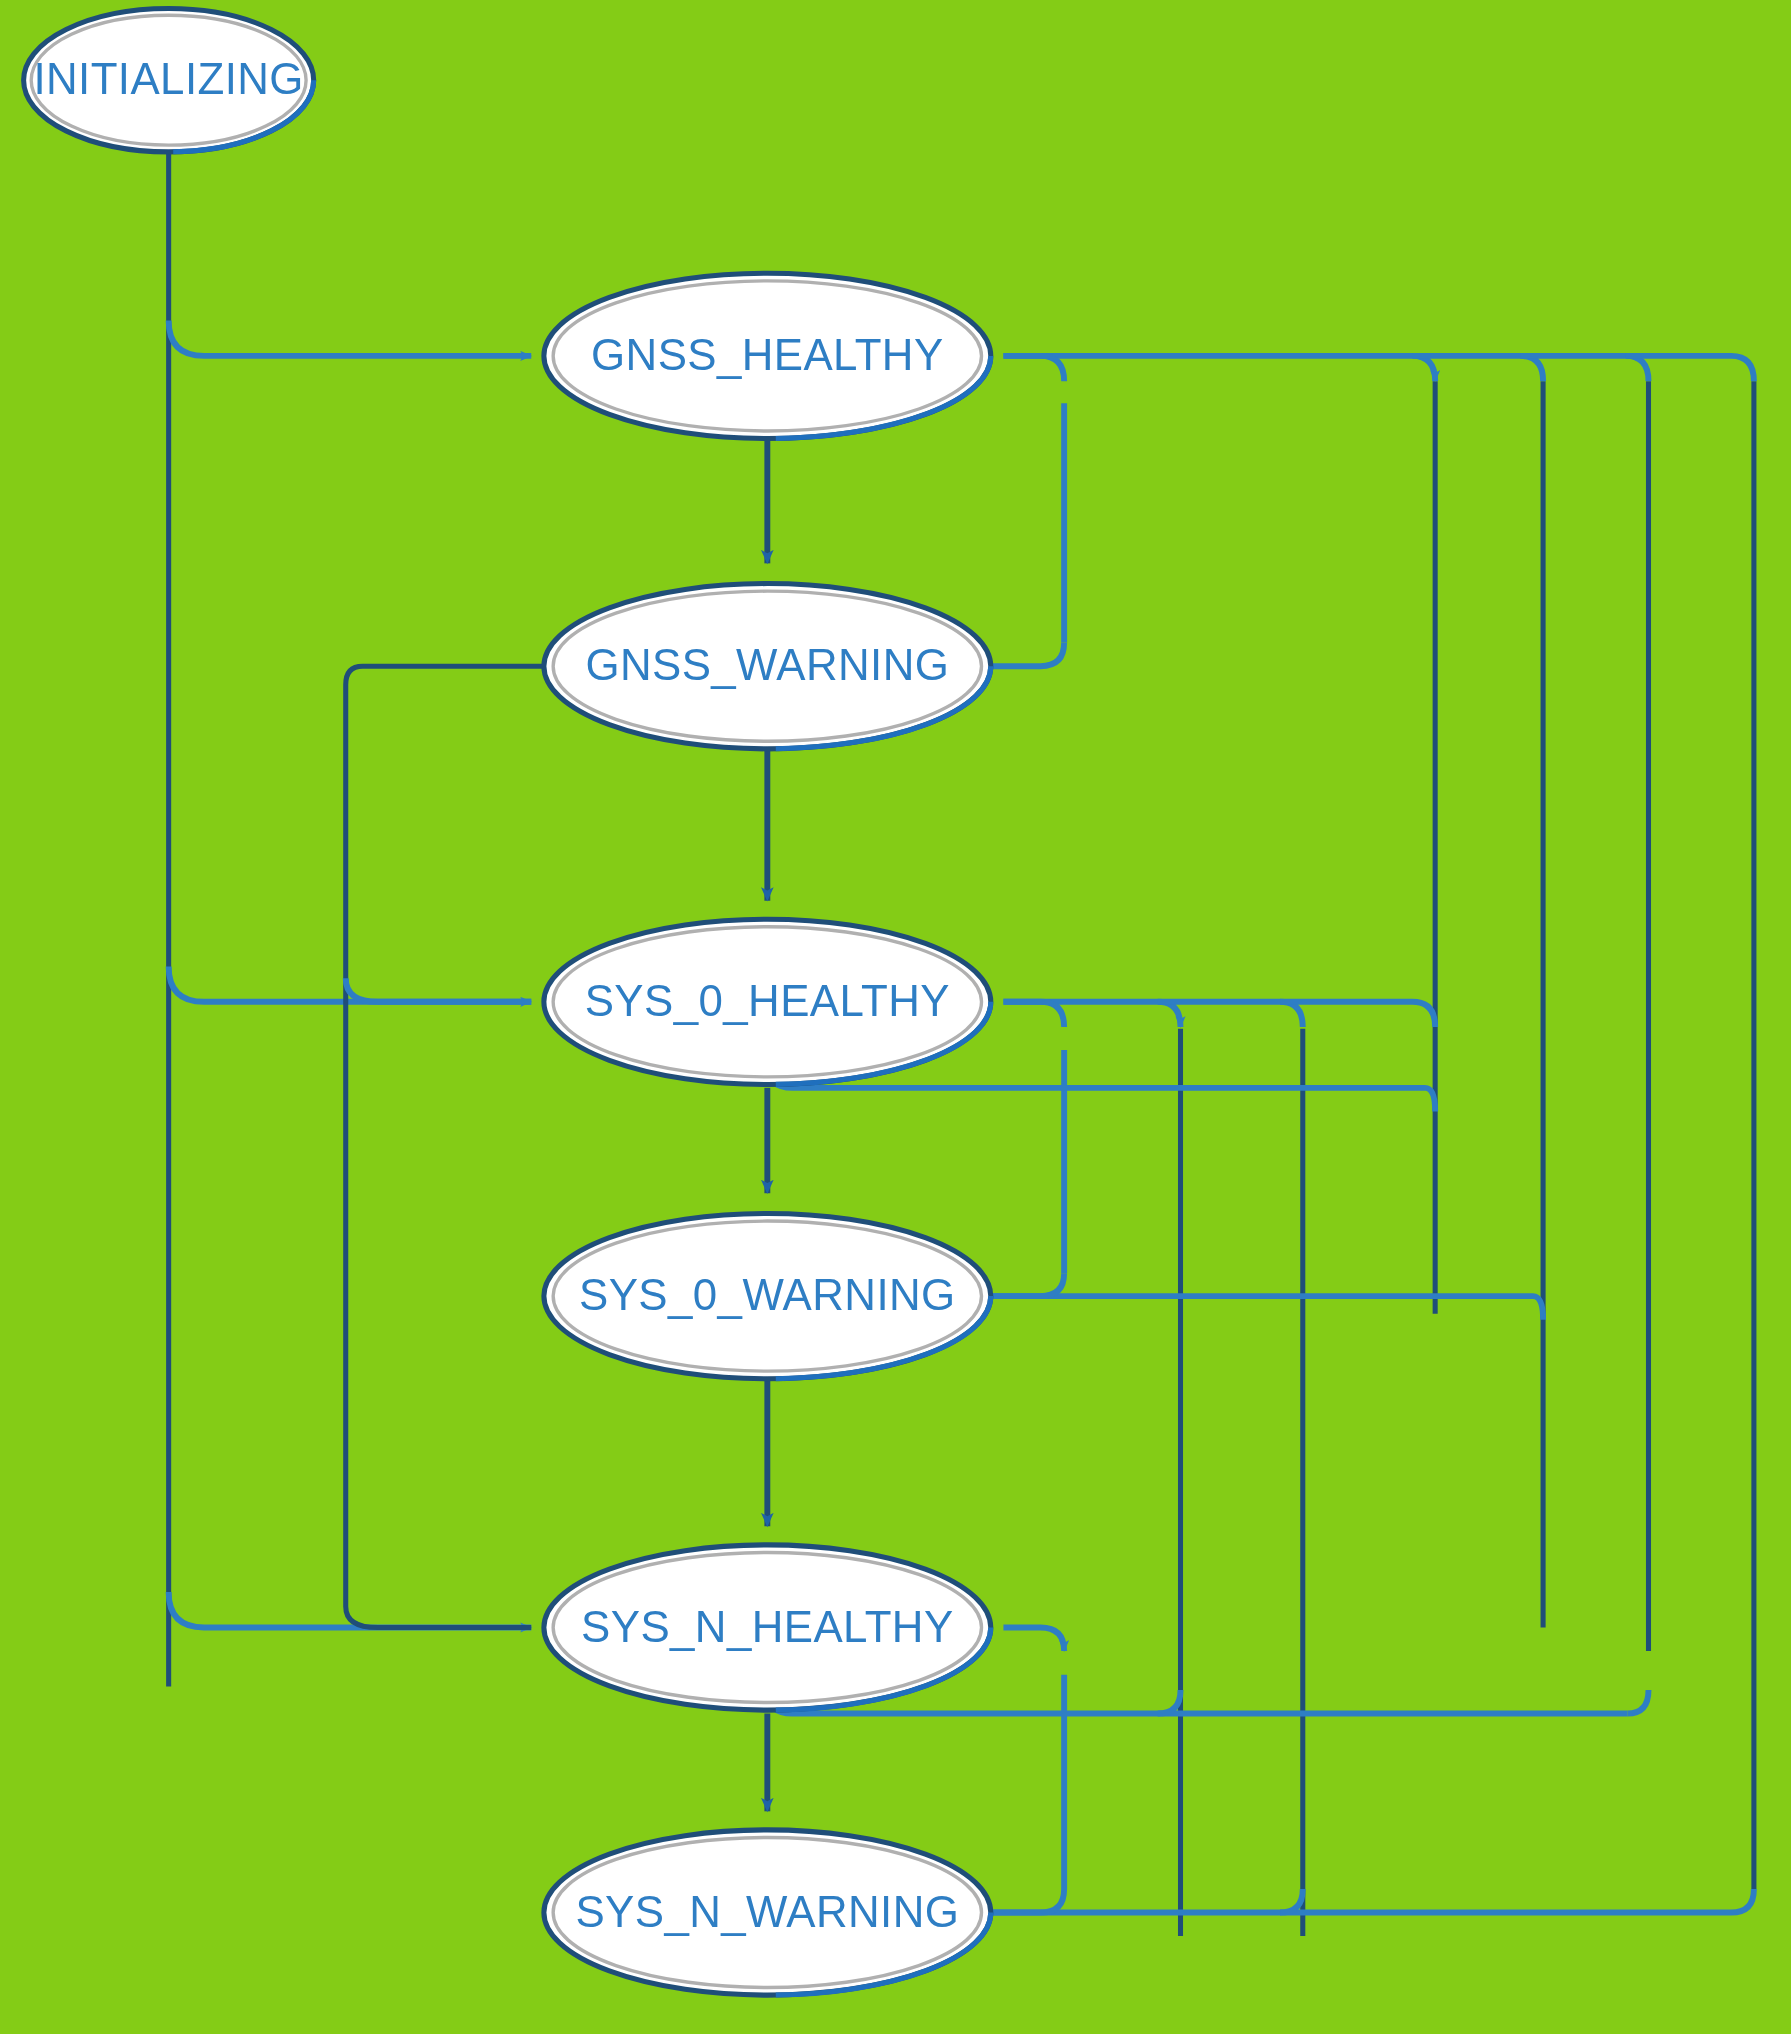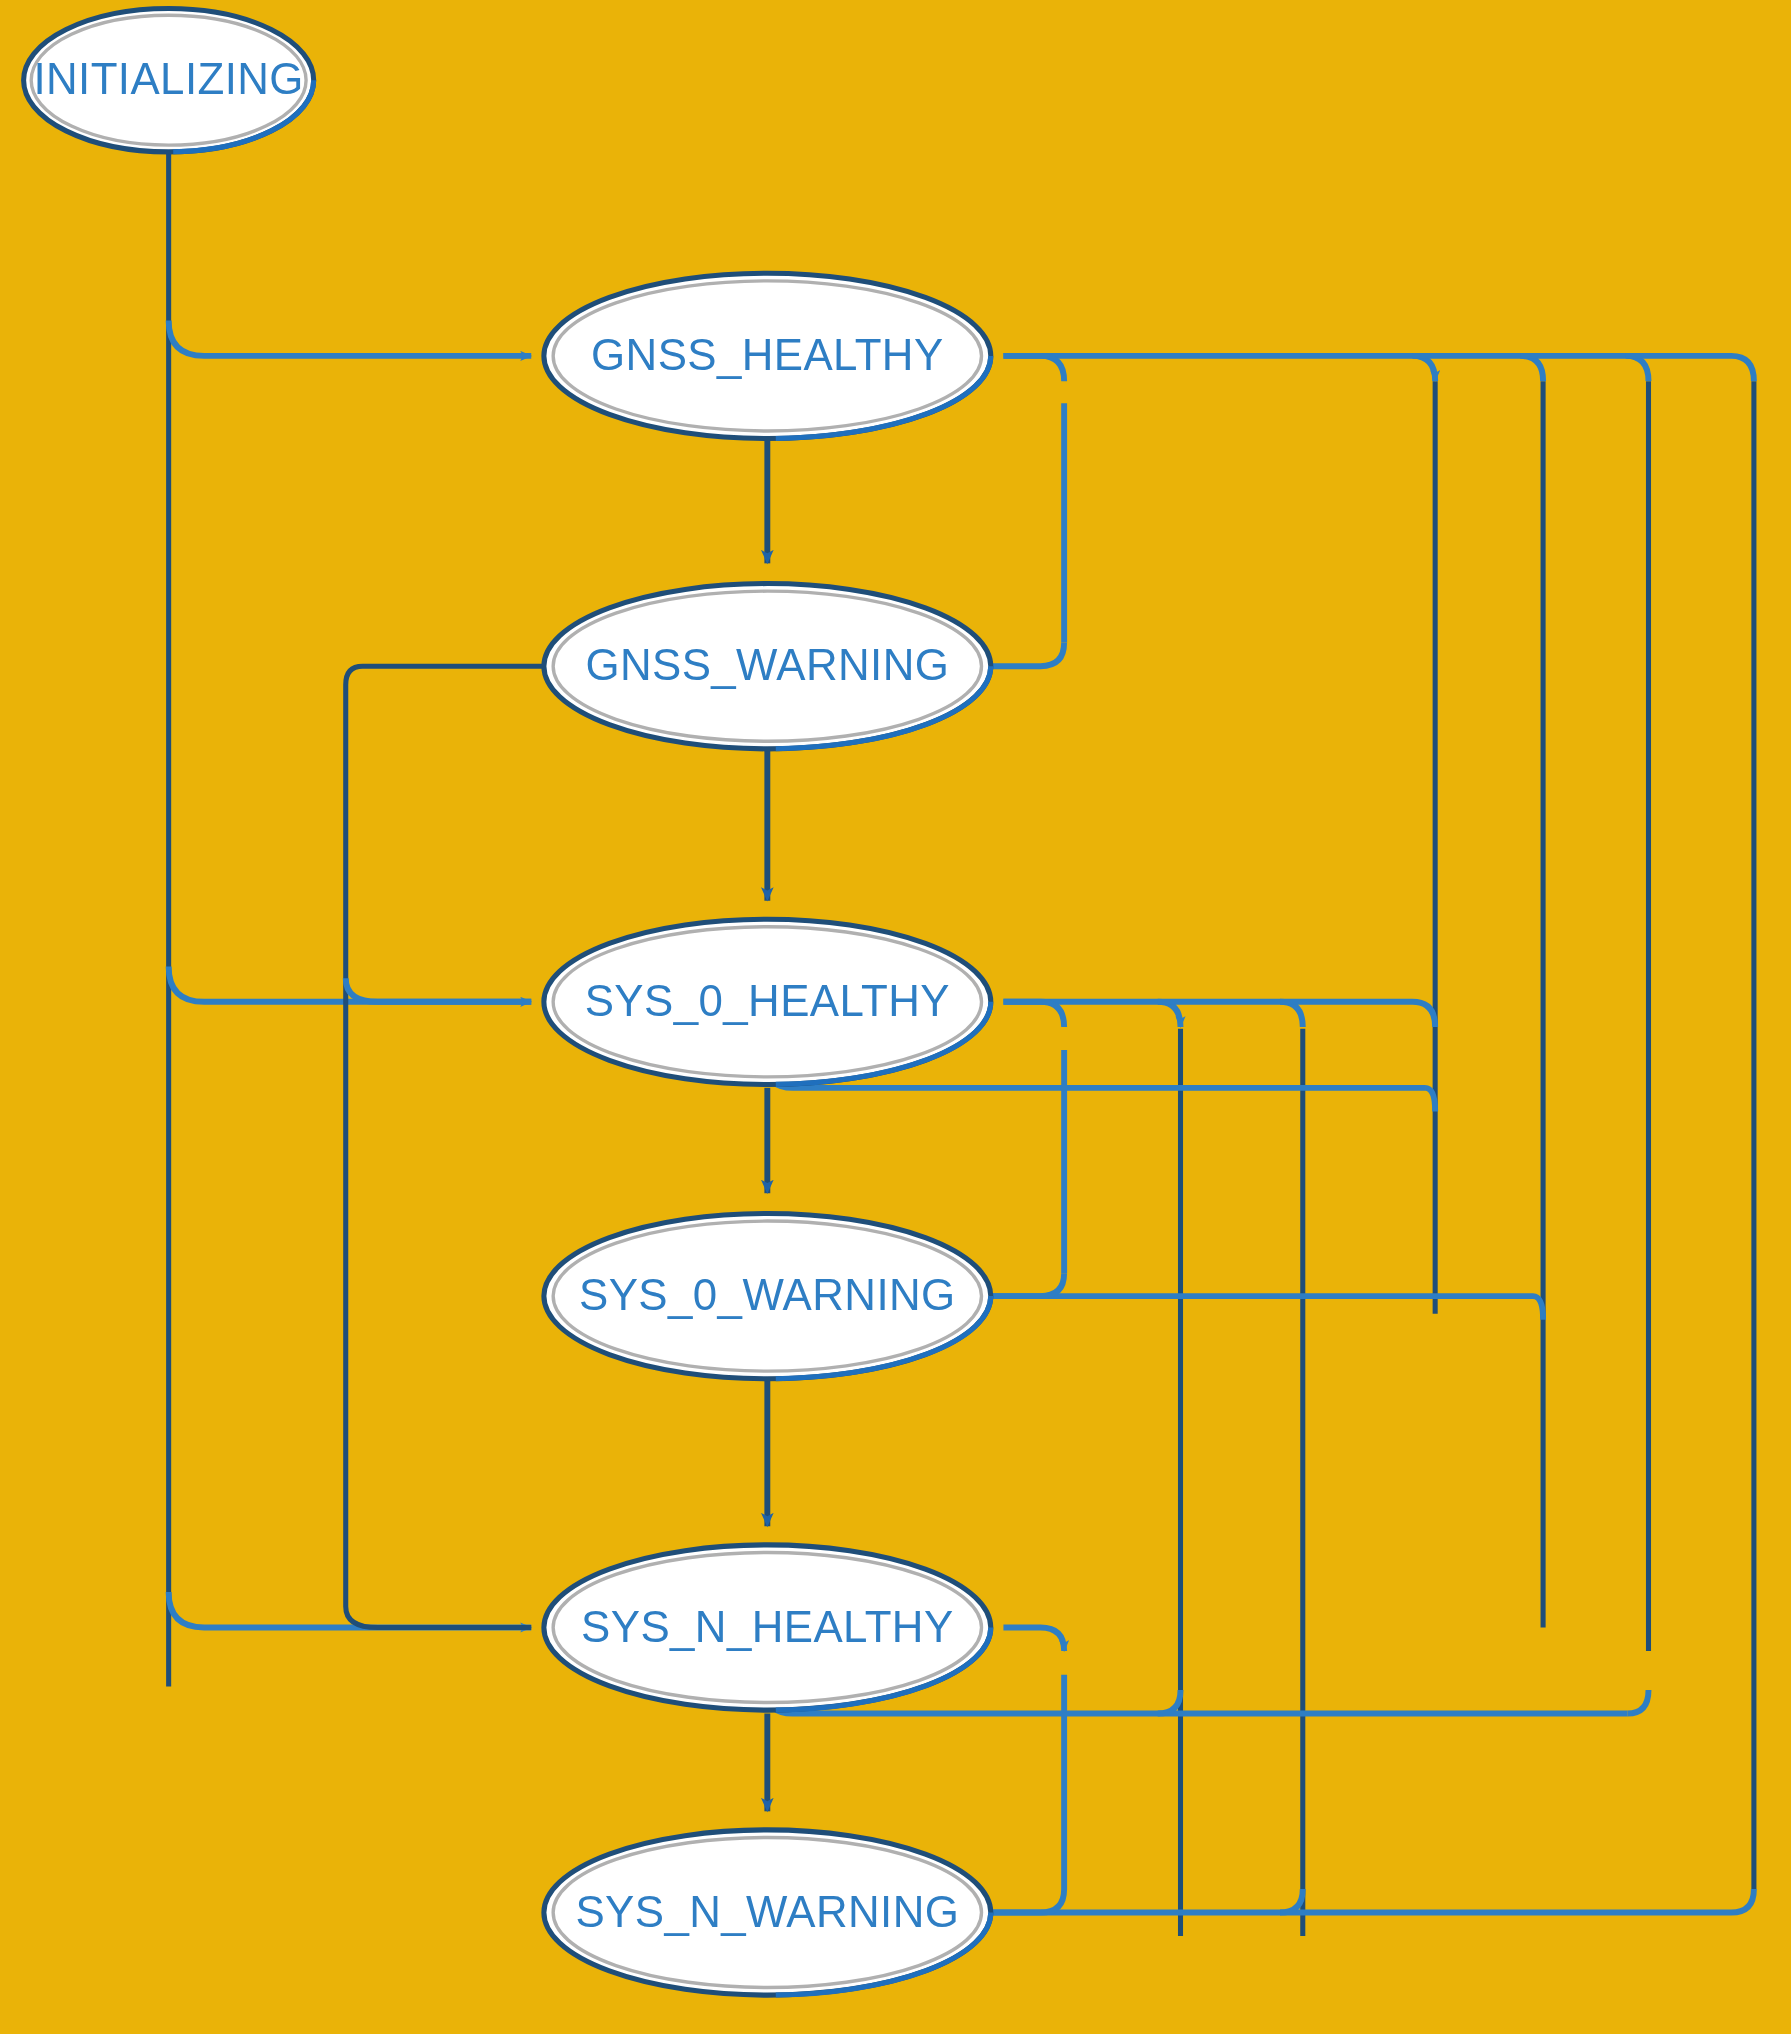--- a/index.html
+++ b/index.html
@@ -1,17 +1,17 @@
 <!DOCTYPE html>
 <html style="font-size:13.5px"><head>
 <meta charset="utf-8">
 <style>
   html,body{margin:0;padding:0;background:#ffffff;}
   body{font-family:"Liberation Sans",sans-serif;}
-  #diagram-root{position:relative;width:1791px;height:2034px;background:#eab308;overflow:hidden;}
+  #diagram-root{position:relative;width:1791px;height:2034px;background:#84cc16;overflow:hidden;}
   svg{display:block;width:1791px;height:2034px;}
   .node-label{
     font-family:"Liberation Sans",sans-serif;
     font-size:52px;
     fill:#2e7ec4;
     text-anchor:middle;
     dominant-baseline:middle;
     letter-spacing:0.5px;
   }
 </style>

